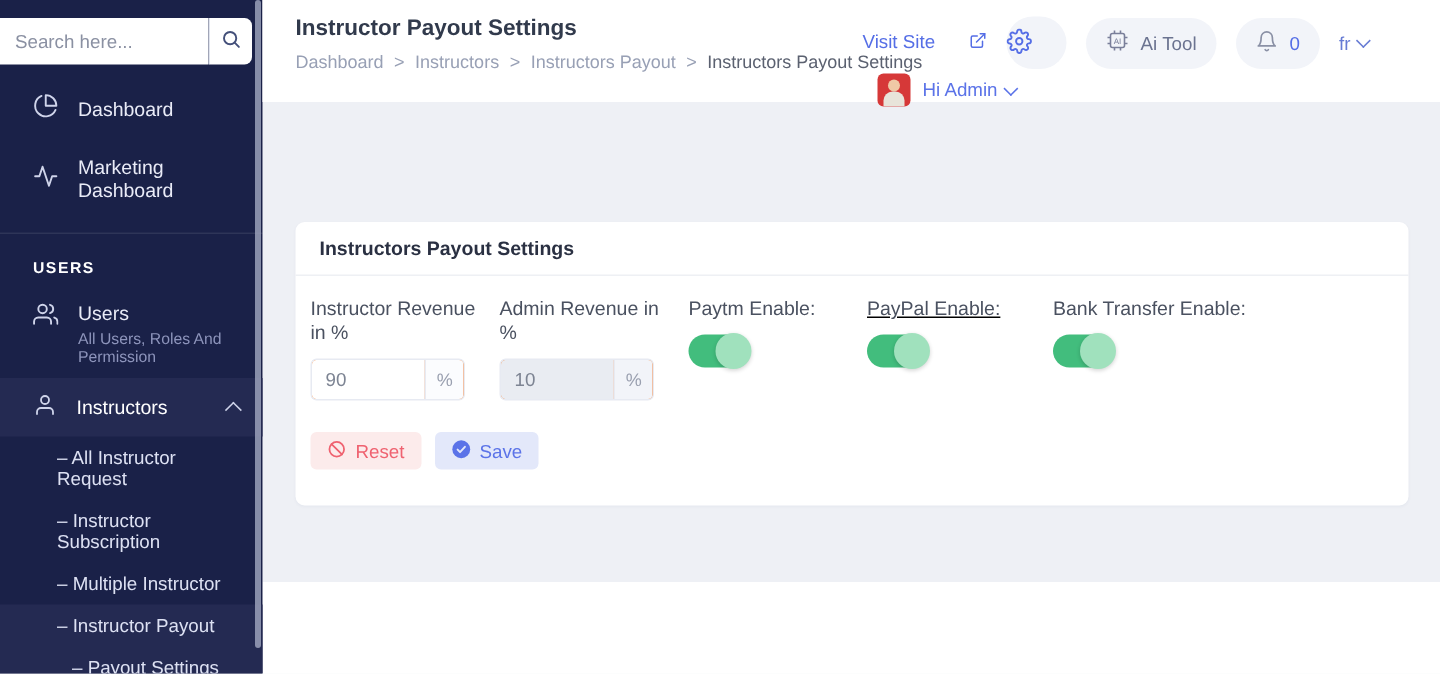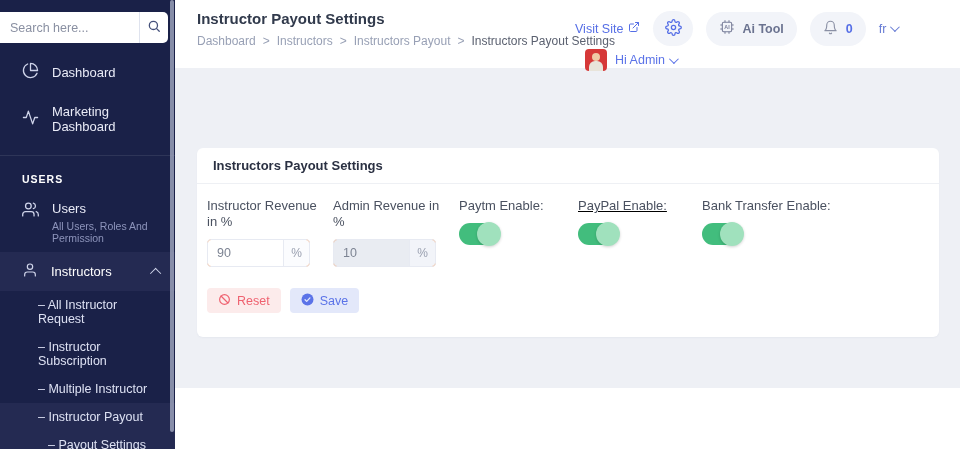--- a/index.html
+++ b/index.html
@@ -43,24 +43,24 @@
   .main { flex:1; display:flex; flex-direction:column; min-width:0; }
   .topbar { position:relative; height:68px; background:#fff; flex:none; }
   .page-head { padding:10px 0 0 22px; }
   .page-title { font-size:15px; font-weight:bold; color:#313a4c; }
   .breadcrumb { display:flex; align-items:center; gap:7px; margin-top:7px;
     font-size:12px; color:#98a0b5; }
   .breadcrumb .bc-item { cursor:pointer; }
   .breadcrumb .bc-last { color:#5b6170; }
   .top-right { position:absolute; left:400px; top:0; }
   .tr-row1 { display:flex; align-items:center; gap:13px; margin-top:11px; }
-  .visit-site { display:flex; align-items:center; gap:5px; color:#556ee6;
+  .visit-site { display:flex; gap:23px; color:#556ee6;
     font-size:12.5px; cursor:pointer; white-space:nowrap; }
   .pill { background:#f2f4f9; border:0; display:flex; align-items:center;
-    justify-content:center; cursor:pointer;font-weight:bold; }
+    justify-content:flex-start; cursor:pointer; }
   .pill-gear { width:40px; height:35px; border-radius:18px; color:#556ee6; }
   .pill-ai { height:34px; border-radius:17px; padding:0 13px; gap:7px;
     color:#6b7390; font-size:12.5px; }
   .pill-bell { height:34px; border-radius:17px; padding:0 13px; gap:8px;
     color:#8a90a5; }
   .pill-bell .count { color:#556ee6; font-size:12.5px; }
   .lang { display:flex; align-items:center; gap:4px; color:#667bd4;
     font-size:12.5px; cursor:pointer; }
   .tr-row2 { display:flex; align-items:center; gap:8px; margin:3px 0 0 10px; }
   .avatar { width:22px; height:22px; border-radius:4px; background:#d63838;

